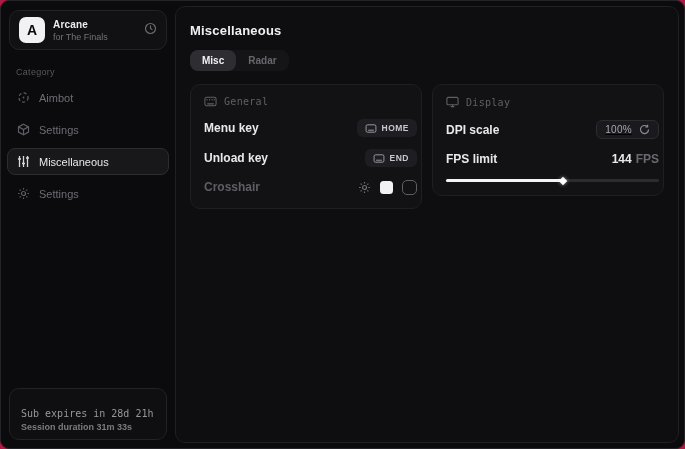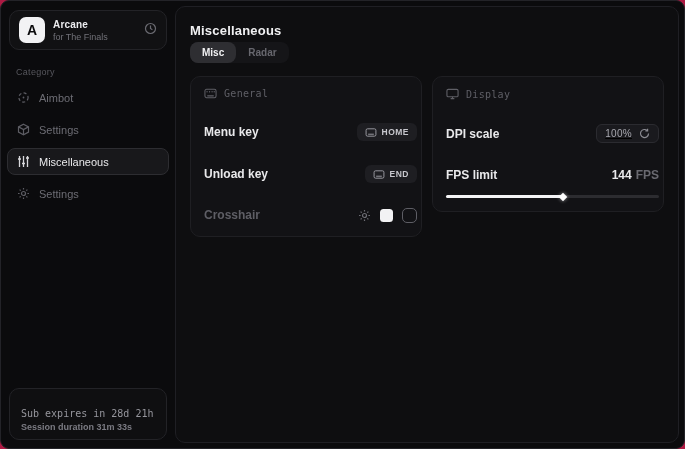--- a/index.html
+++ b/index.html
@@ -67,21 +67,21 @@
   
   .main {
     position:absolute; left:174px; top:5px; right:5px; bottom:5px;
     background:#0e0e10;
     border:1px solid #1f1f24;
     border-radius:10px;
     padding:16px 14px 14px 14px;
   }
   .page-title { font-size:13px; font-weight:bold; color:#f0f0f2; letter-spacing:.2px; }
   .tabs {
-    margin-top:4px;
+    margin-top:12px;
     display:inline-flex; align-items:center;
     background:#151518; border-radius:8px;
   }
   .tab {
     padding:5px 12px; border-radius:8px;
     font-size:10px; font-weight:bold; color:#67676e; cursor:pointer;
   }
   .tab.active { background:#2e2e32; color:#f1f1f3; }
   .cards { margin-top:13px; display:flex; gap:10px; align-items:flex-start; }
   .card {
@@ -91,21 +91,21 @@
     border-radius:10px;
     padding:11px 4px 13px 13px;
   }
   .card-header {
     display:flex; align-items:center; gap:7px;
     font-family:"DejaVu Sans Mono", monospace;
     font-size:10px; color:#5f5f66; letter-spacing:.3px;
   }
   .card-header .icon { color:#5f5f66; display:flex; }
   .row {
-    margin-top:24px;
+    margin-top:12px;
     display:flex; align-items:center; justify-content:space-between;
     min-height:16px;
   }
   .row-label { font-size:12px; font-weight:bold; color:#e9e9eb; }
   .row-label.dim { color:#5e5e65; }
   .key-badge {
     display:inline-flex; align-items:center; gap:5px;
     background:#1e1e22; border-radius:6px;
     padding:4px 8px; cursor:pointer;
   }

